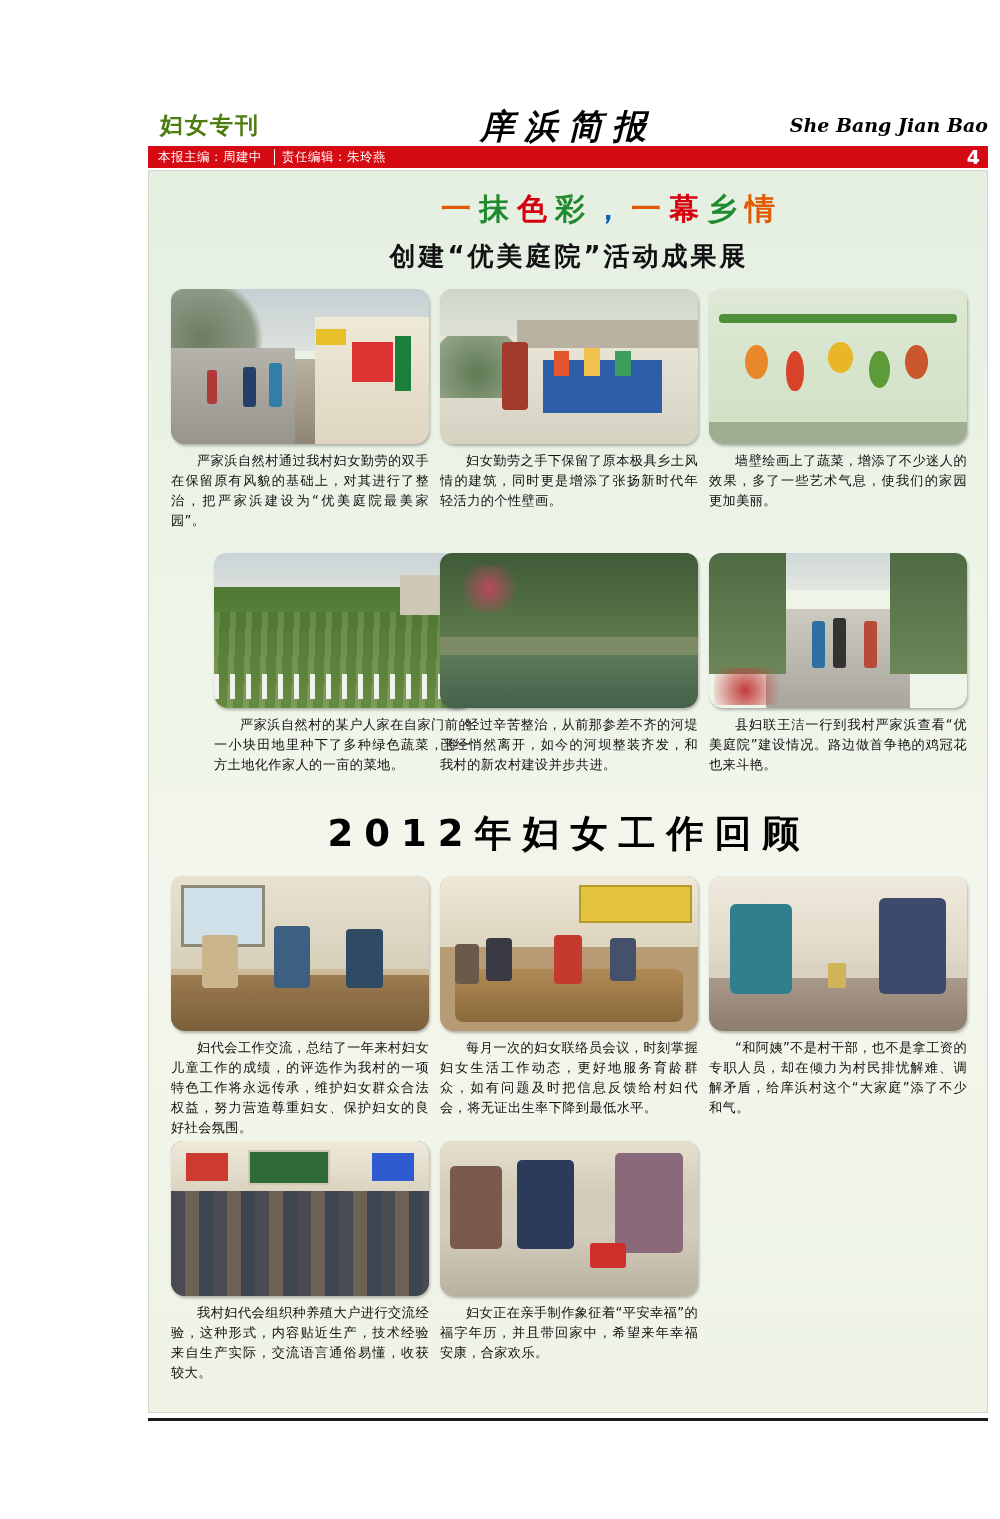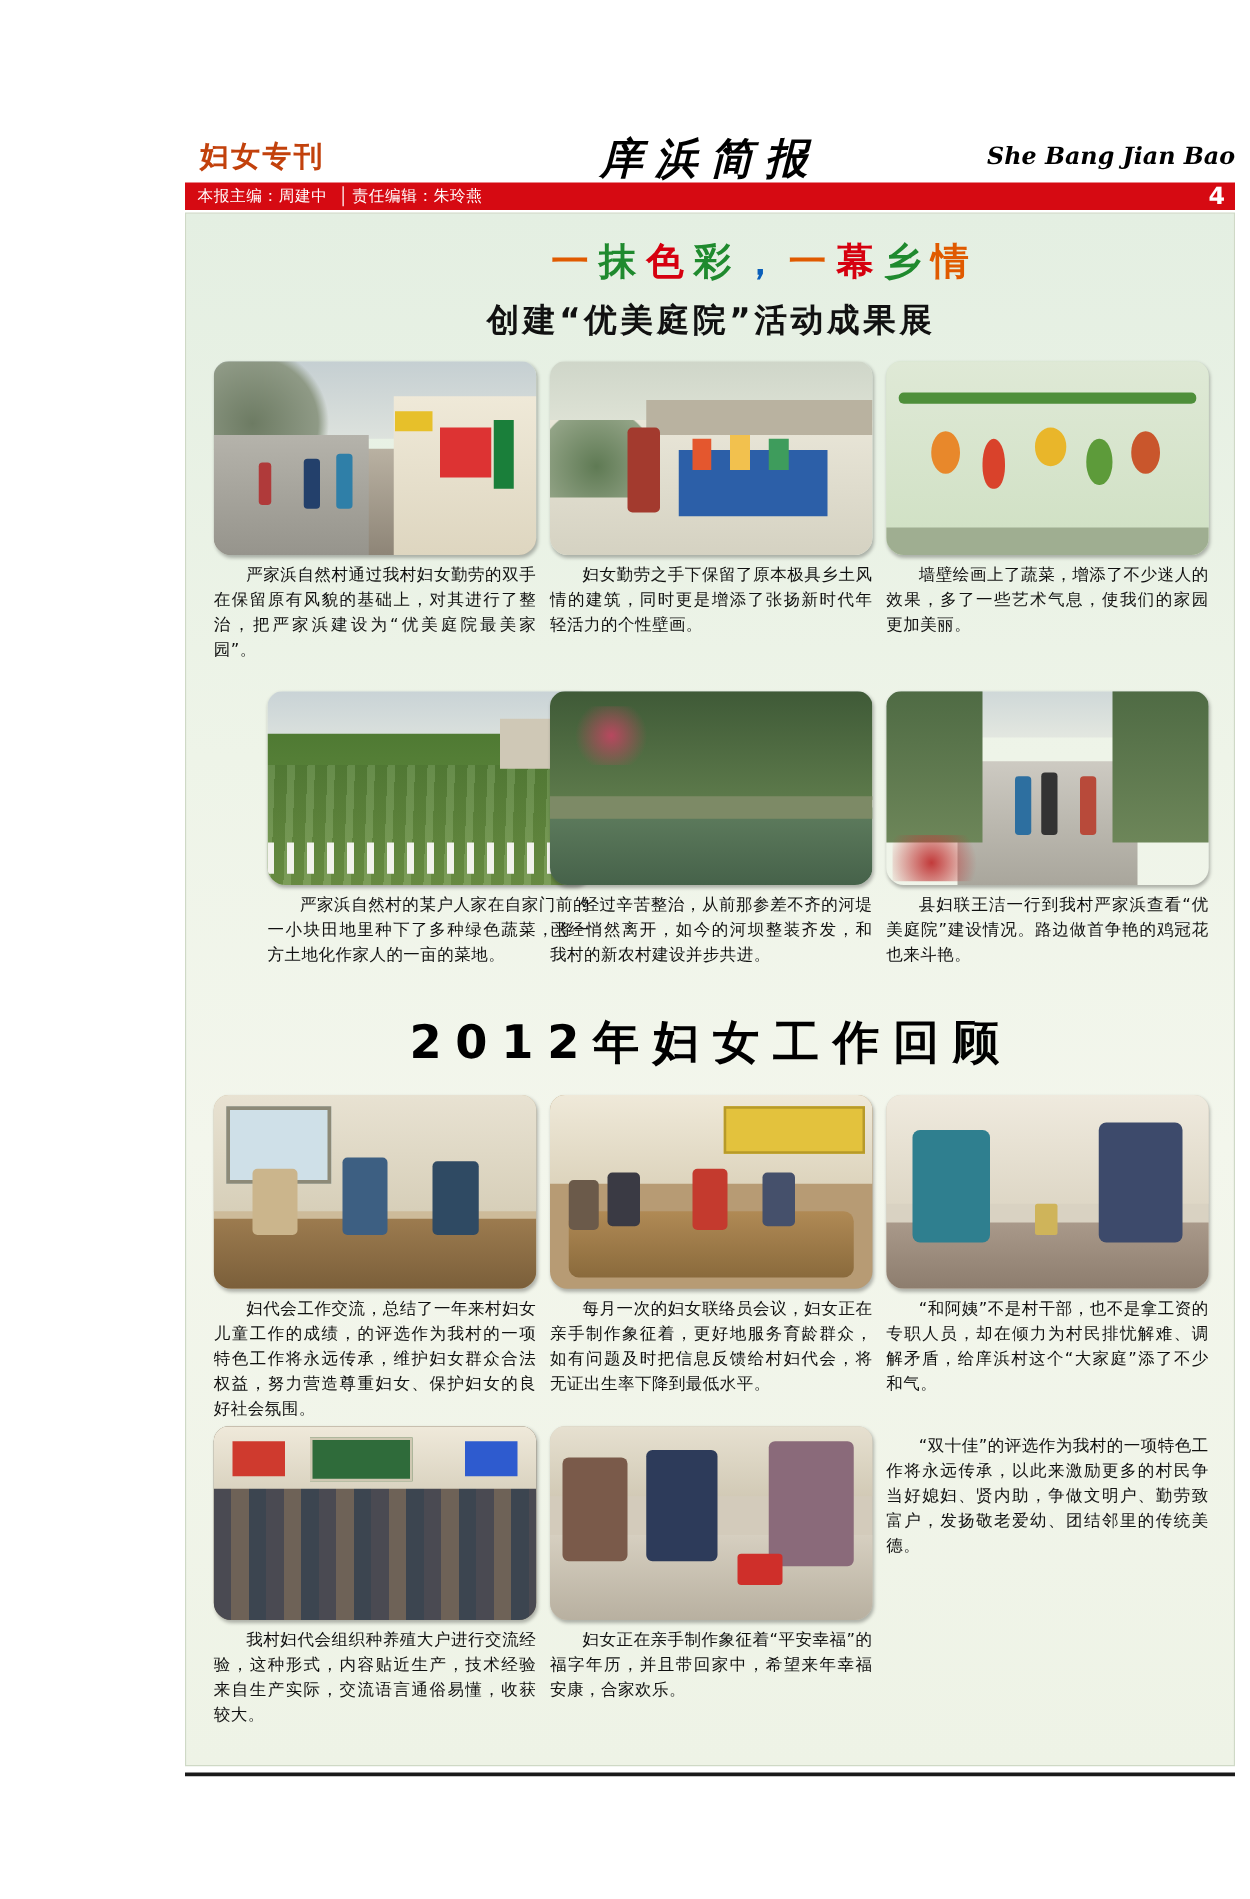--- a/index.html
+++ b/index.html
@@ -32,21 +32,21 @@
     height: 58px;
   }
   .masthead-left {
     position: absolute;
     left: 12px;
     top: 6px;
     font-family: "DejaVu Sans", sans-serif;
     font-size: 23px;
     font-weight: bold;
     letter-spacing: 2px;
-    color: #c2410c;
+    color: #4d7c0f;
   }
   .masthead-center {
     position: absolute;
     left: 0;
     top: 0;
     width: 840px;
     text-align: center;
     font-family: "DejaVu Serif", serif;
     font-size: 34px;
     font-weight: bold;
@@ -465,21 +465,21 @@
         <div class="ph-inner">
           <div class="wallin"></div>
             <div class="banner"></div>
             <div class="table"></div>
           <div class="s1"></div>
             <div class="s2"></div>
             <div class="s3"></div>
             <div class="s4"></div>
         </div>
       </div>
-      <div class="caption">每月一次的妇女联络员会议，妇女正在亲手制作象征着，更好地服务育龄群众，如有问题及时把信息反馈给村妇代会，将无证出生率下降到最低水平。</div>
+      <div class="caption">每月一次的妇女联络员会议，时刻掌握妇女生活工作动态，更好地服务育龄群众，如有问题及时把信息反馈给村妇代会，将无证出生率下降到最低水平。</div>
     </div>
 
     <div class="cell" style="left:560px; top:705px;">
       <div class="photo p9">
         <div class="ph-inner">
           <div class="wallin"></div>
             <div class="tablez"></div>
           <div class="pL"></div>
             <div class="pR"></div>
             <div class="cup"></div>
@@ -509,20 +509,19 @@
           <div class="pA"></div>
             <div class="pB"></div>
             <div class="pC"></div>
             <div class="red"></div>
         </div>
       </div>
       <div class="caption">妇女正在亲手制作象征着“平安幸福”的福字年历，并且带回家中，希望来年幸福安康，合家欢乐。</div>
     </div>
 
     <div class="cell" style="left:560px; top:970px;">
-      <div class="caption">“双十佳”的评选作为我村的一项特色工作将永远传承，以此来激励更多的村民争当好媳妇、贤内助，争做文明户、勤劳致富户，发扬敬老爱幼、团结邻里的传统美德。</div>
     </div>
 
   </div>
 
   <div class="panel-bottom-rule"></div>
 
 </div>
 
 </body></html>

